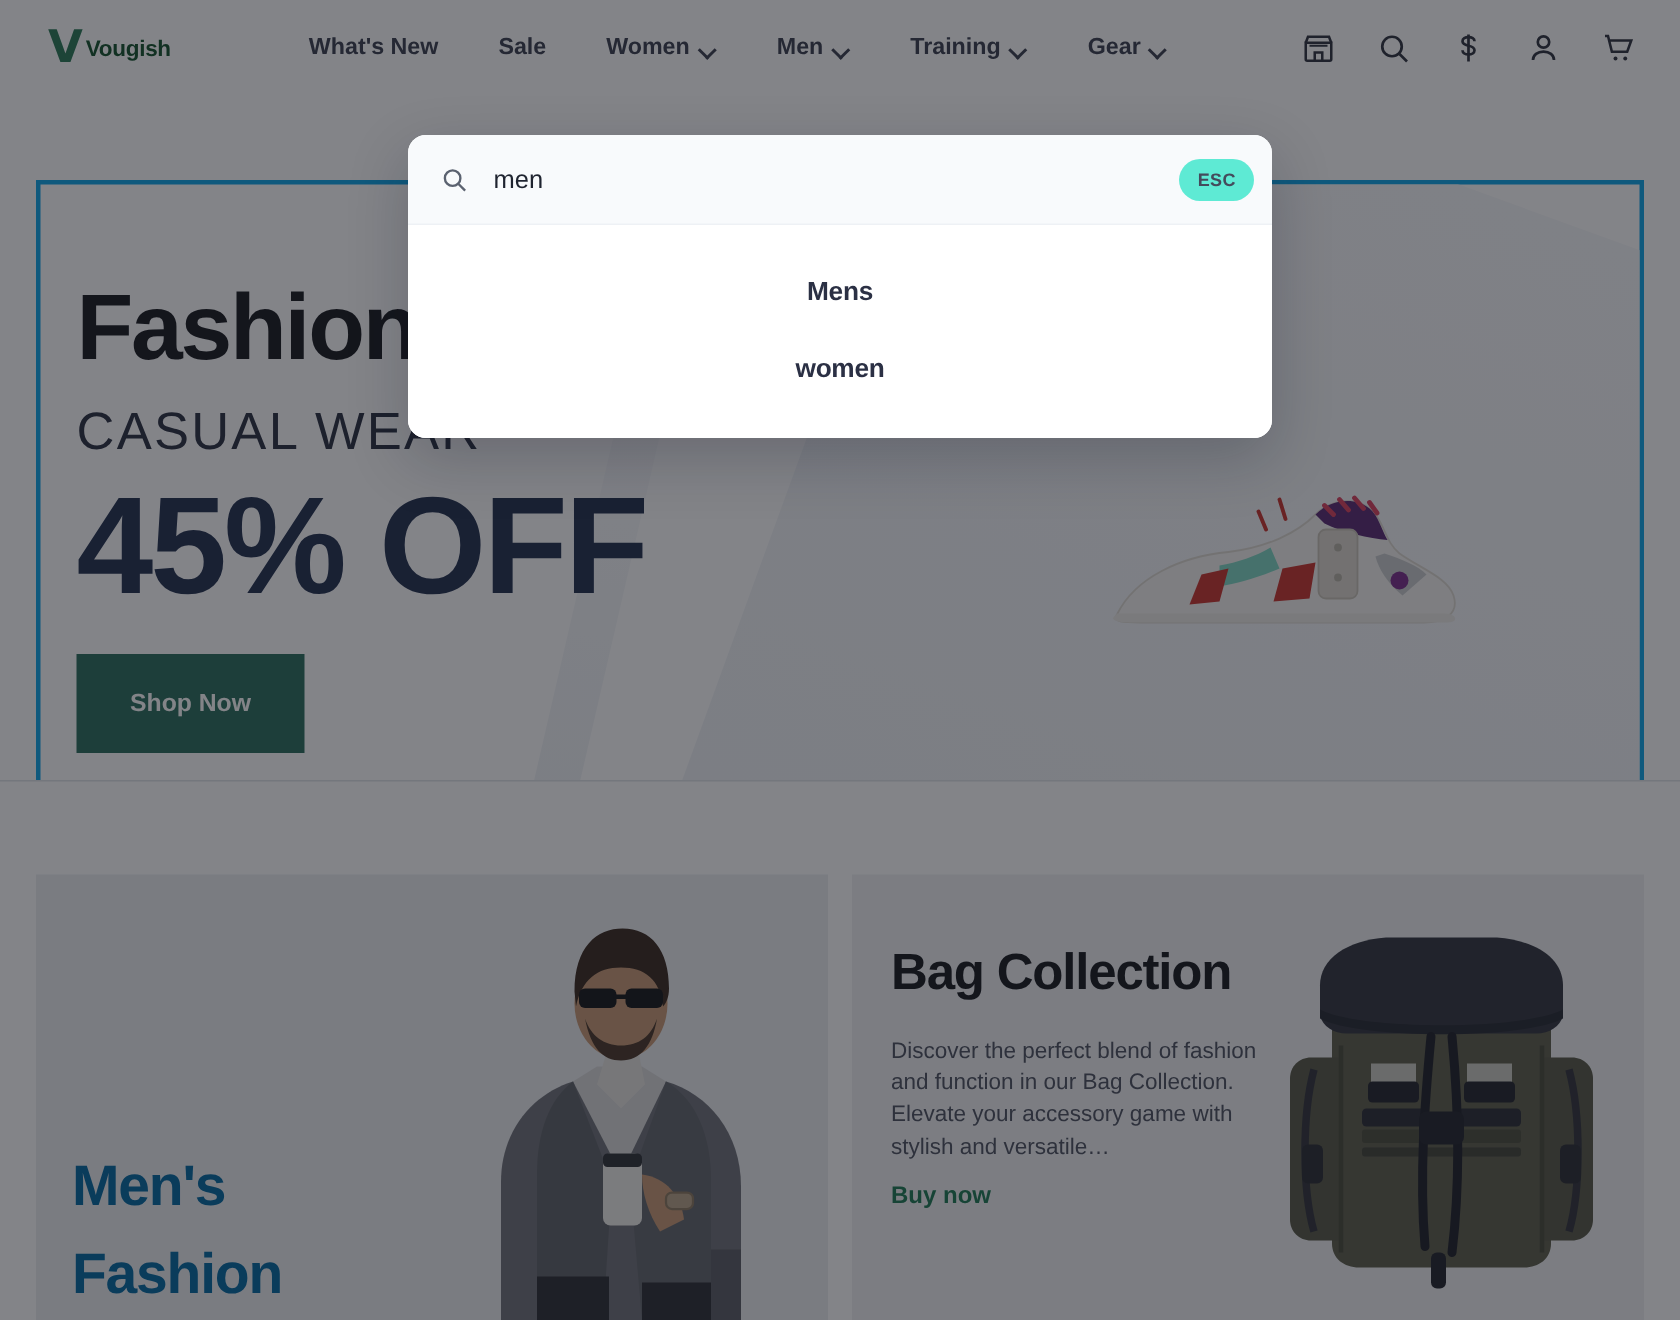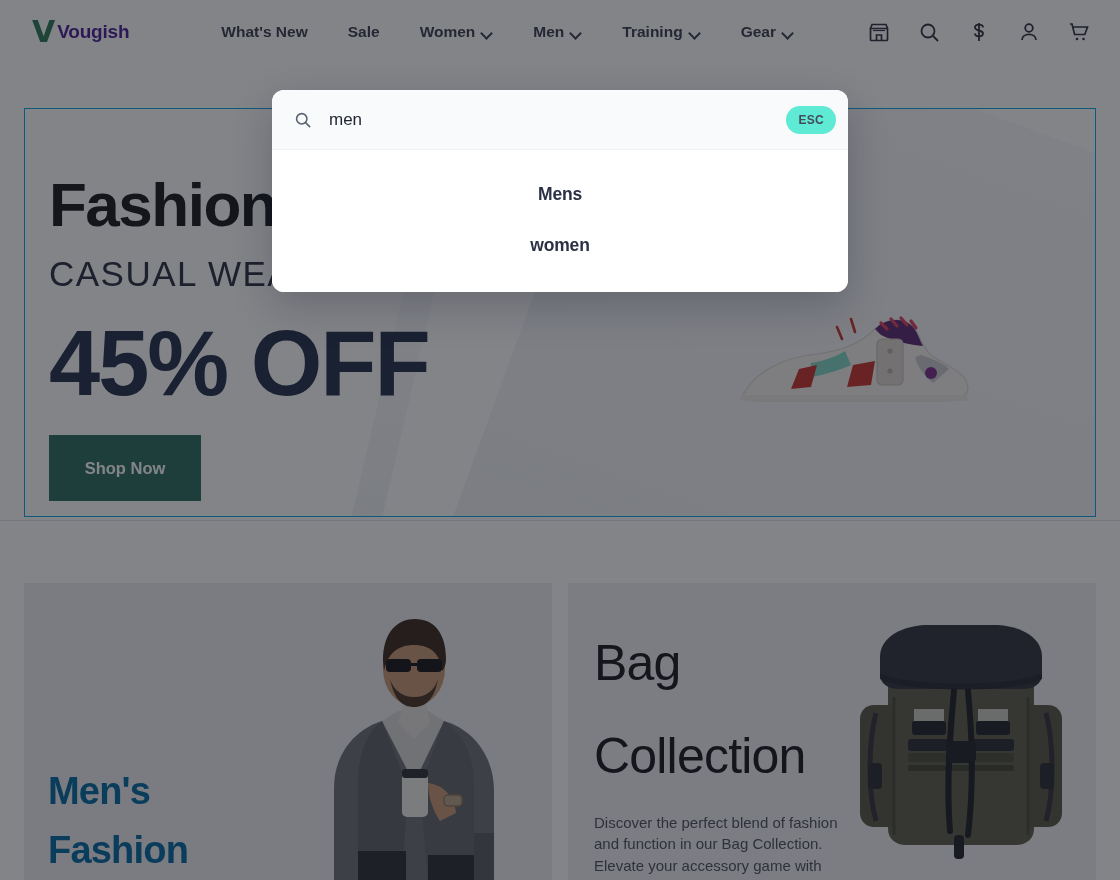--- a/index.html
+++ b/index.html
@@ -35,22 +35,22 @@
   .logo {
     display: flex; align-items: center;
     margin-left: 32px; gap: 2px;
   }
   .logo-mark {
     font-size: 30px; font-weight: 700;
     color: #2b7a57; line-height: 1;
     font-family: "DejaVu Sans", sans-serif;
   }
   .logo-text {
-    font-size: 19px; font-weight: 600;
-    color: #4c1d95; letter-spacing: -0.2px;
+    font-size: 15px; font-weight: 600;
+    color: #14532d; letter-spacing: -0.2px;
   }
   .nav {
     display: flex; align-items: flex-end;
     margin-left: 72px; gap: 0px;
   }
   .nav-item {
     display: flex; align-items: center; gap: 7px;
     padding: 8px 20px;
     font-size: 15.5px; font-weight: 600;
     color: #3b4050; cursor: pointer;
@@ -79,23 +79,23 @@
 
   
   .hero-section {
     position: absolute; top: 64px; left: 0;
     width: 1120px; height: 456px;
     background: #ffffff;
     overflow: hidden;
     z-index: 5;
   }
   .hero-frame {
-    position: absolute; left: 24px; top: 44px;
+    position: absolute; left: 24px; top: 56px;
     width: 1072px; height: 409px;
-    border: 1px solid #0ea5e9;
+    border: 3px solid #0ea5e9;
     overflow: hidden;
     background: #ffffff;
   }
   .hero-diag {
     position: absolute; right: -170px; top: -120px;
     width: 620px; height: 760px;
     background: linear-gradient(180deg,#f7f8fa 0%, #eef1f5 100%);
     transform: rotate(20deg);
     transform-origin: top left;
   }
@@ -116,21 +116,21 @@
     color: #17191f; letter-spacing: -1.5px;
     line-height: 1.05;
   }
   .hero-sub {
     margin-top: 18px;
     font-size: 35px; font-weight: 400;
     color: #2b3042; letter-spacing: 1.5px;
     line-height: 1.1;
   }
   .hero-offer {
-    margin-top: 21px;
+    margin-top: 8px;
     font-size: 92px; font-weight: 800;
     color: #22304f; letter-spacing: -2px;
     line-height: 1.05;
     white-space: nowrap;
   }
   .hero-btn {
     margin-top: 24px;
     display: inline-flex; align-items: center; justify-content: center;
     width: 152px; height: 66px;
     background: #2b6e5c;
@@ -170,21 +170,21 @@
     position: absolute; left: 24px; bottom: 0px; width: 250px;
   }
   .card-h1 {
     font-size: 38px; font-weight: 700; color: #0369a1;
     letter-spacing: -0.8px; line-height: 1.55;
   }
   .card-right-copy {
     position: absolute; left: 26px; top: 34px; width: 252px;
   }
   .card-r-title {
-    font-size: 50px; font-weight: 400; color: #17191f;
+    font-size: 34px; font-weight: 700; color: #17191f;
     letter-spacing: -0.8px; line-height: 1.85;
   }
   .card-r-desc {
     margin-top: 10px;
     font-size: 15px; line-height: 1.42;
     color: #4e5361;
   }
   .card-r-link {
     margin-top: 14px; display: inline-block;
     font-size: 16px; font-weight: 700; color: #1f7a54;

